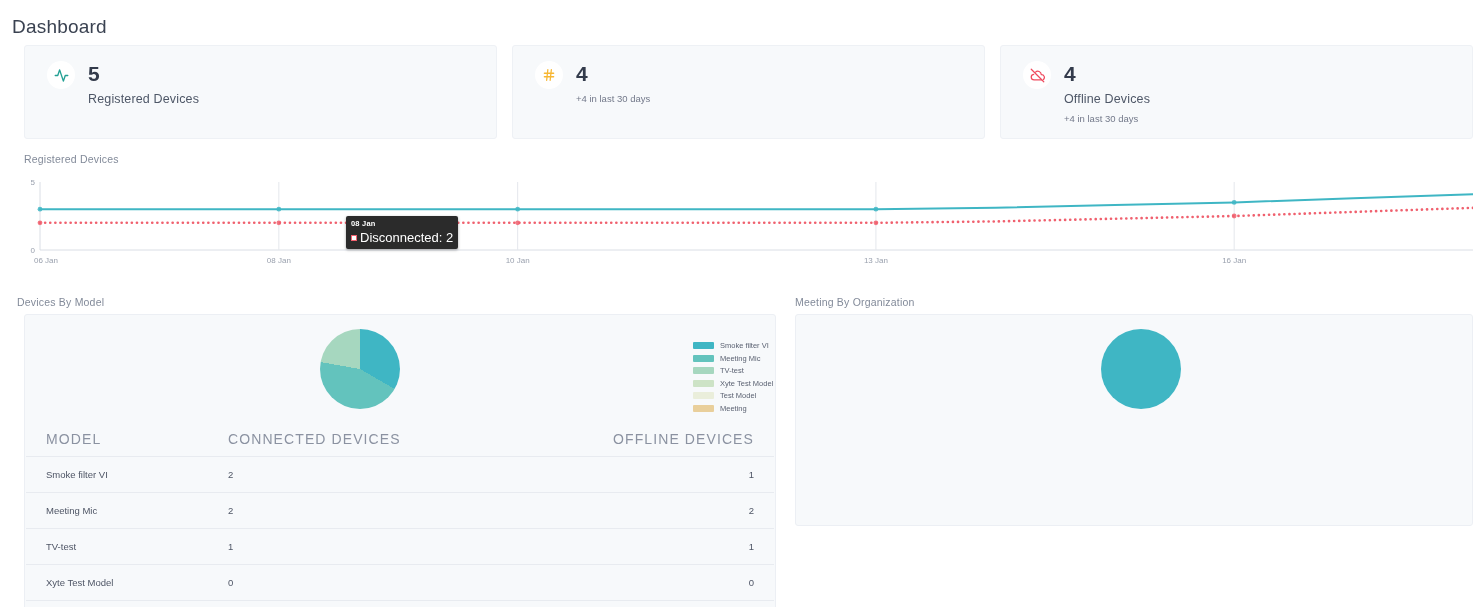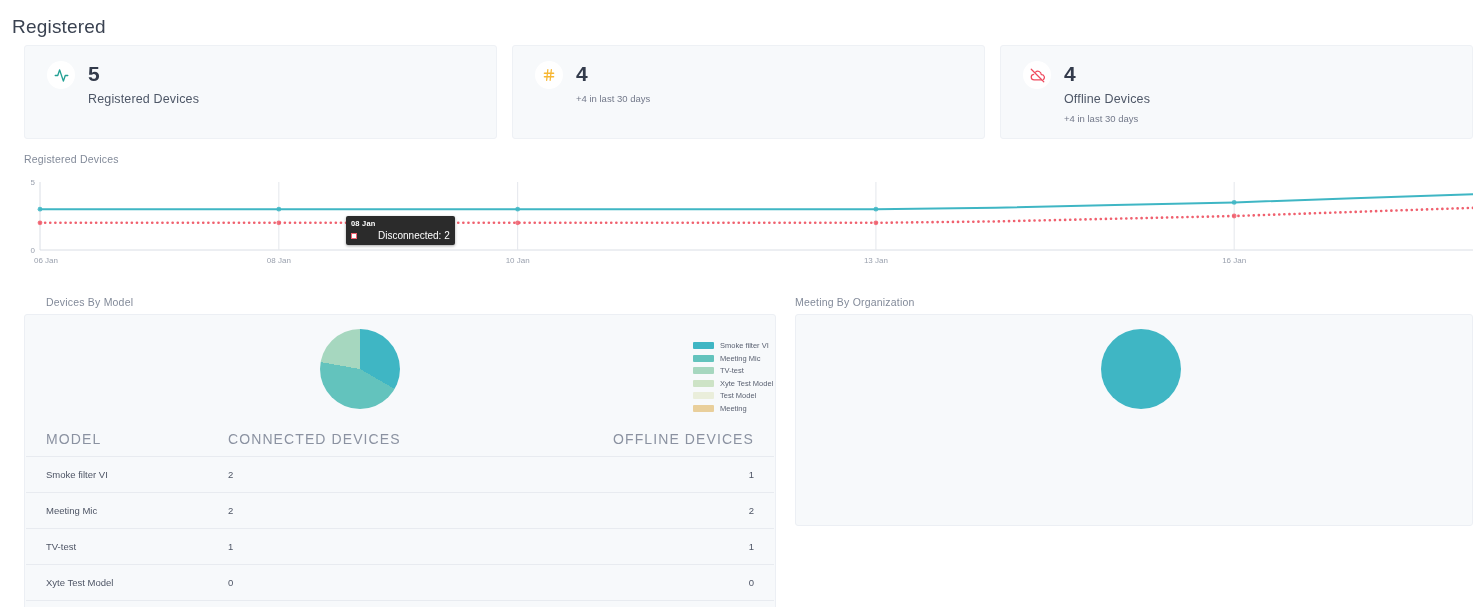--- a/index.html
+++ b/index.html
@@ -41,25 +41,25 @@
   .linechart-wrap svg { display: block; }
   .axis-text { font-size: 8px; fill: #9aa1ae; font-family: "Liberation Sans", sans-serif; }
 
   .tooltip {
     position: absolute; left: 346px; top: 216px;
     background: #2b2b2b; color: #fff; border-radius: 2px;
     padding: 3px 5px 4px 5px; min-width: 56px;
     box-shadow: 0 1px 3px rgba(0,0,0,.35);
   }
   .tt-title { font-size: 7.5px; font-weight: 700; letter-spacing: .2px; }
-  .tt-row { font-size: 10px; display: flex; align-items: center; gap: 21px; margin-top: 2px; }
+  .tt-row { font-size: 13px; display: flex; align-items: center; gap: 3px; margin-top: 2px; }
   .tt-swatch { width: 6px; height: 6px; background: #fff; border: 1px solid #f0606e; display: inline-block; }
 
   
-  #model-label { position: absolute; left: 36px; top: 296px; padding-left: 10px; }
+  #model-label { position: absolute; left: 7px; top: 296px; padding-left: 10px; }
   #org-label   { position: absolute; left: 795px; top: 296px; }
 
   .panel {
     position: absolute; background: #f7f9fb; border: 1px solid #eceff4;
     border-radius: 3px; overflow: hidden;
   }
   #panel-model { left: 24px; top: 314px; width: 752px; height: 356px; }
   #panel-org   { left: 795px; top: 314px; width: 678px; height: 212px; }
 
   .pie-area { position: relative; height: 108px; }
@@ -86,21 +86,21 @@
   #table-model .c2 { width: 46%; }
   #table-model .c3 { width: 27%; }
   #table-org .c2 { width: 35%; }
   .tbl-wrap { padding: 0 1px; }
 </style>
 </head>
 <body>
 
 <div class="page">
 
-  <div class="page-title">Registered</div>
+  <div class="page-title">Dashboard</div>
 
   <div class="stats">
 
     <div class="stat-card">
       <div class="stat-icon">
         <svg width="15" height="15" viewBox="0 0 24 24" fill="none" stroke="#23a094" stroke-width="2.2" stroke-linecap="round" stroke-linejoin="round">
             <polyline points="22 12 18 12 15 21 9 3 6 12 2 12"></polyline>
           </svg>
       </div>
       <div class="stat-body">

